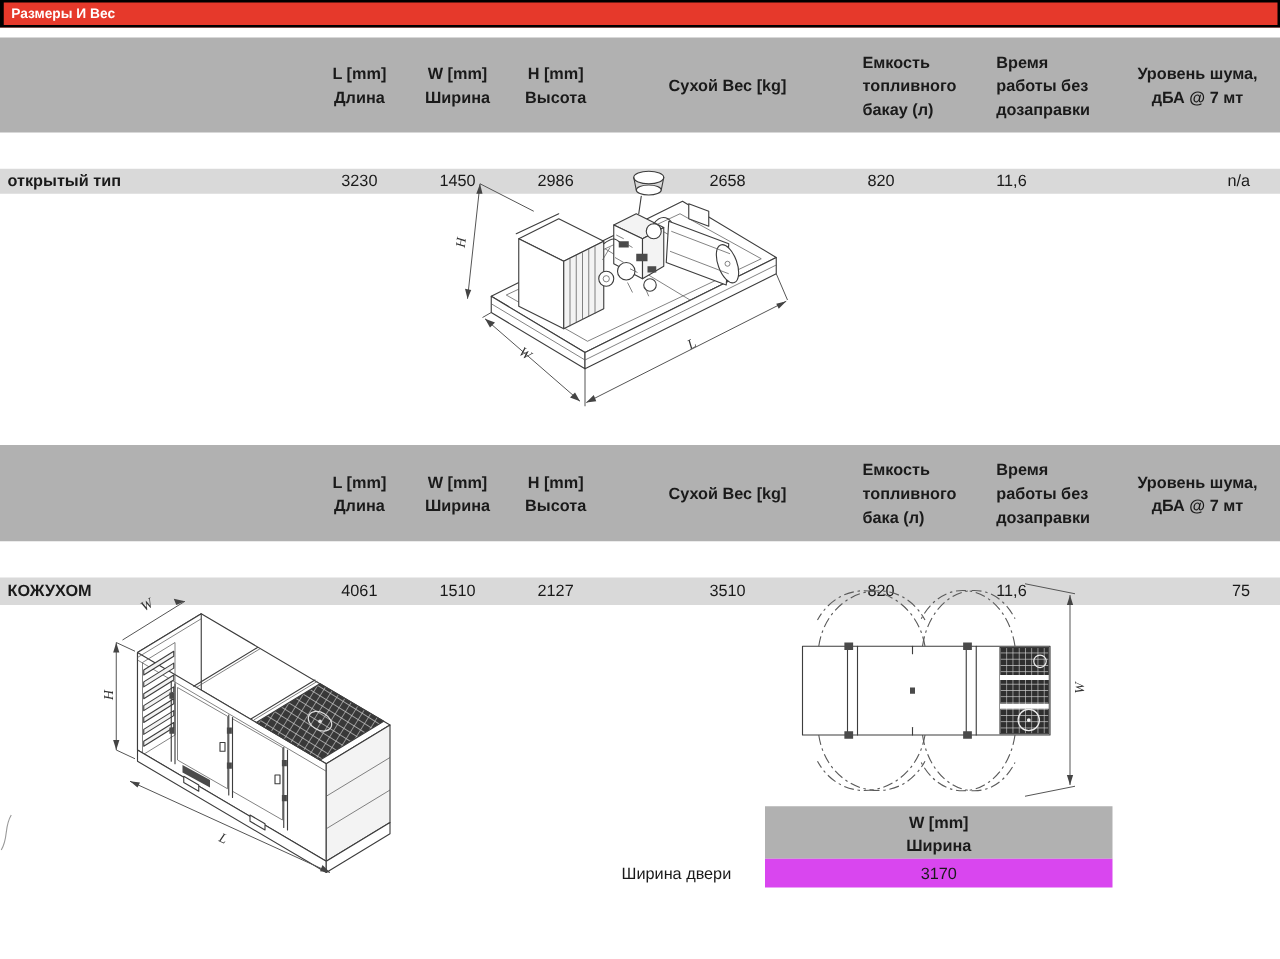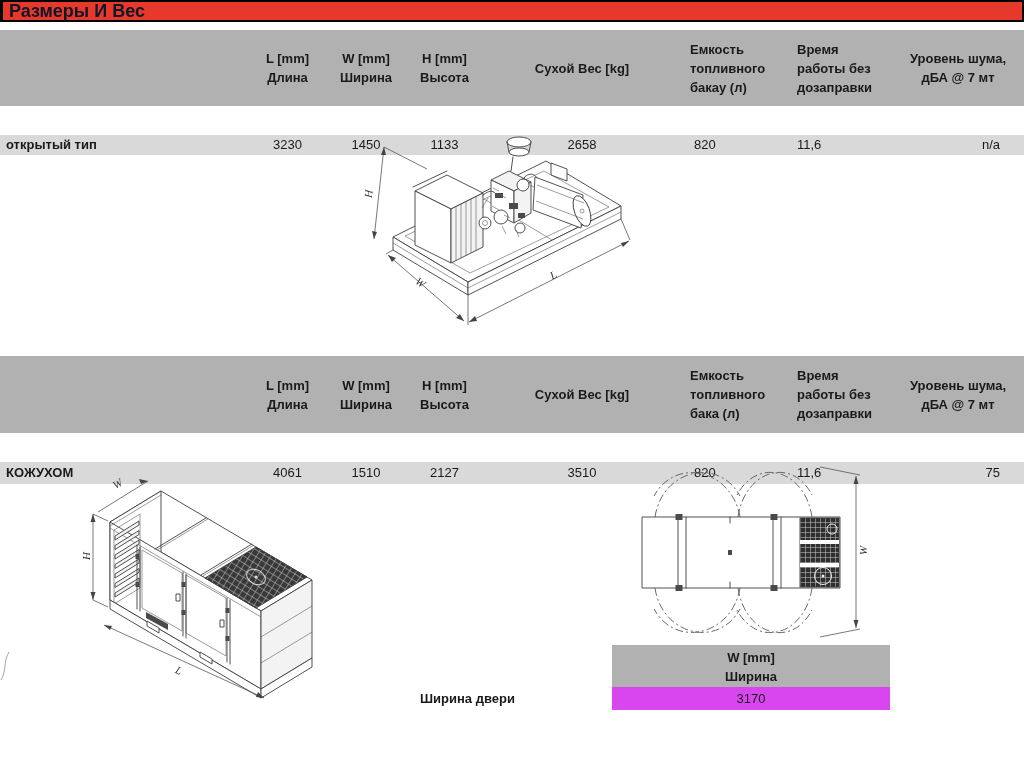--- a/index.html
+++ b/index.html
@@ -3,21 +3,21 @@
 <meta charset="utf-8">
 <style>
   html,body{margin:0;padding:0;background:#fff;}
   .page{position:relative;width:1024px;height:767px;background:#ffffff;overflow:hidden;
         font-family:"Liberation Sans",sans-serif;color:#1a1a1a;}
 
   
   .titlebar{position:absolute;left:0;top:0;width:1024px;height:22px;background:#e6392b;
             border:2px solid #000;border-left-width:3px;box-sizing:border-box;
             display:flex;align-items:center;padding-left:6px;}
-  .titlebar .tt{color:#0f172a;font-weight:bold;font-size:18px;}
+  .titlebar .tt{color:#ffffff;font-weight:bold;font-size:11px;}
 
   
   .dim-table{position:absolute;left:0;width:1024px;border-radius:24px;}
   .t1{top:30px;} .t2{top:356px;}
   .dim-header{display:grid;grid-template-columns:240px 95px 62px 95px 180px 112px 108px 132px;
               background:#b1b1b1;}
   .t1 .dim-header{height:76px;} .t2 .dim-header{height:77px;}
   .hcell{font-weight:bold;font-size:13px;line-height:19px;display:flex;flex-direction:column;
          justify-content:center;}
   .hc-center{align-items:center;text-align:center;}
@@ -29,22 +29,22 @@
   .rc-label{font-weight:bold;padding-left:6px;}
   .rc-center{text-align:center;}
   .rc-fuel{padding-left:22px;} .rc-time{padding-left:13px;}
   .rc-right{text-align:right;padding-right:24px;}
 
   
   .door-table{position:absolute;left:612px;top:645px;width:278px;}
   .door-header{background:#b1b1b1;height:42px;text-align:center;font-weight:bold;font-size:13px;
                line-height:19px;padding-top:3px;box-sizing:border-box;}
   .door-row{background:#d946ef;height:23px;line-height:23px;text-align:center;font-size:13px;}
-  .door-label{position:absolute;left:420px;top:691px;width:165px;
-              font-weight:bold;font-size:13px;}
+  .door-label{position:absolute;left:420px;top:691px;width:165px;text-align:right;
+              font-weight:normal;font-size:13px;}
 
   
   .draw{position:absolute;}
   #draw-open{left:363px;top:133px;}
   #draw-canopy{left:60px;top:462px;}
   #draw-top{left:620px;top:452px;}
   #edge-mark{left:0;top:648px;}
   .ln{fill:none;stroke:#3d3d3d;stroke-width:0.9;stroke-linejoin:round;stroke-linecap:round;}
   .lt{fill:none;stroke:#5a5a5a;stroke-width:0.6;}
   .fw{fill:#ffffff;stroke:#3d3d3d;stroke-width:0.9;stroke-linejoin:round;}
@@ -93,21 +93,21 @@
       </div>
       <div class="hcell hc-center">
         <div>Уровень шума,</div>
         <div>дБА @ 7 мт</div>
       </div>
     </div>
     <div class="dim-row">
       <div class="rc-label">открытый тип</div>
       <div class="rc-center">3230</div>
       <div class="rc-center">1450</div>
-      <div class="rc-center">1133</div>
+      <div class="rc-center">2986</div>
       <div class="rc-center">2658</div>
       <div class="rc-fuel">820</div>
       <div class="rc-time">11,6</div>
       <div class="rc-right">n/a</div>
     </div>
   </div>
 
   <svg id="draw-open" class="draw" width="300" height="210" viewBox="0 0 300 210">
     <g>
       <polygon class="fw" points="30,104 105,149 258,73 183,28"></polygon>

